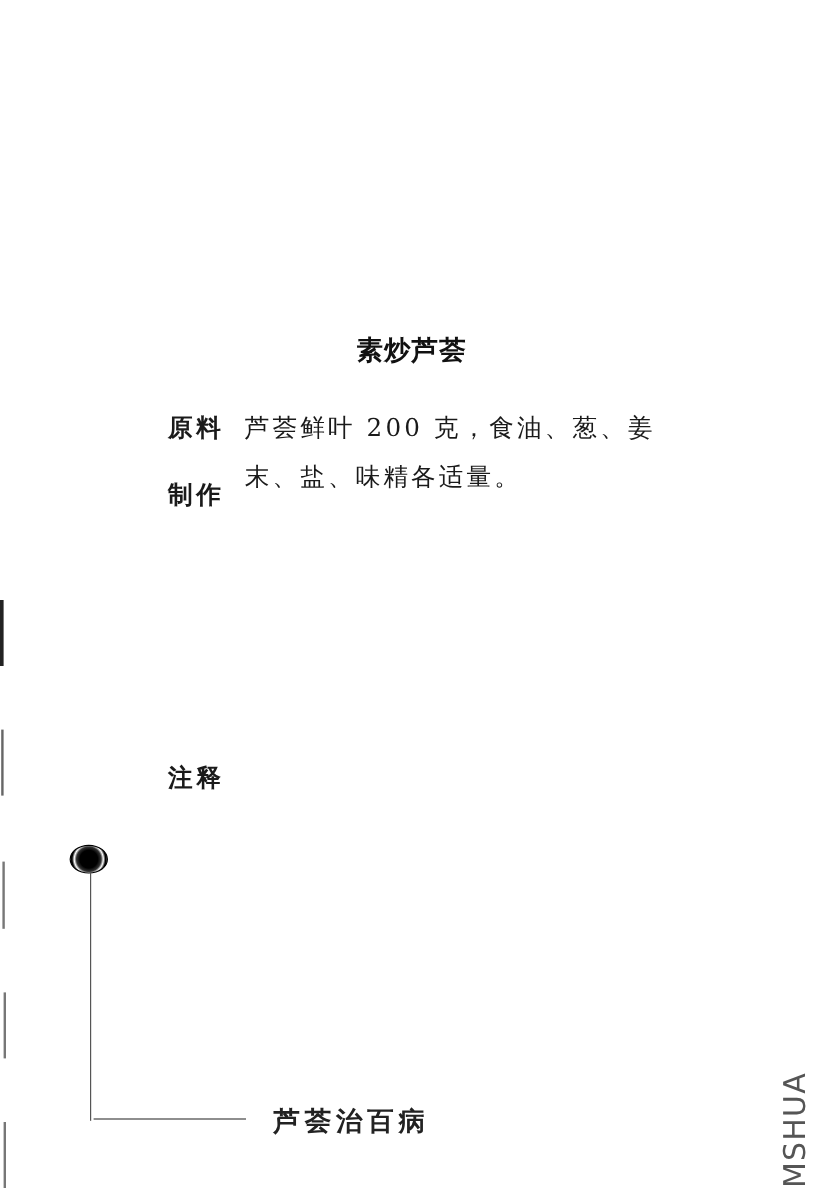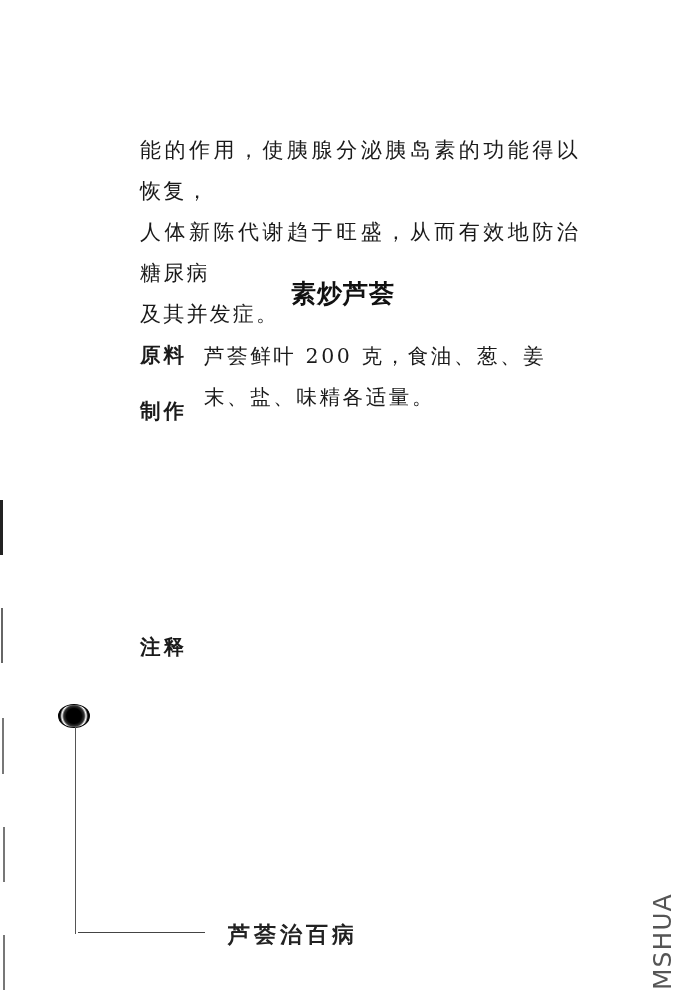--- a/index.html
+++ b/index.html
@@ -29,39 +29,39 @@
       letter-spacing: 2.2px;
       text-align: justify;
     }
     .title {
       position: absolute;
       left: 0;
       width: 686px;
       top: 277px;
       text-align: center;
       font-family: "DejaVu Sans", "Liberation Sans", sans-serif;
-      font-size: 25px;
+      font-size: 22px;
       font-weight: bold;
       letter-spacing: 1px;
       color: #111;
     }
     .entry {
       position: absolute;
       left: 140px;
       width: 445px;
       font-size: 20.5px;
       line-height: 41px;
       letter-spacing: 2.6px;
     }
     .entry .label {
       position: absolute;
       left: 0;
       top: 0;
       font-weight: bold;
-      font-family: Liberation Mono, monospace;
+      font-family: Liberation Sans, sans-serif;
       letter-spacing: 3px;
     }
     .entry .body {
       margin-left: 64px;
       display: block;
     }
     .edge-line {
       position: absolute;
       background: #333;
     }
@@ -117,25 +117,20 @@
 <body>
 
 <div class="page">
 
   <div class="edge-line" style="left:0; top:500px; width:3px; height:55px; background:#222;"></div>
   <div class="edge-line" style="left:1px; top:608px; width:2px; height:55px; background:#666;"></div>
   <div class="edge-line" style="left:2px; top:718px; width:2px; height:56px; background:#777;"></div>
   <div class="edge-line" style="left:3px; top:827px; width:2px; height:55px; background:#777;"></div>
   <div class="edge-line" style="left:3px; top:935px; width:2px; height:55px; background:#777;"></div>
 
-  <div class="para" style="top:130px;">
-    <div>能的作用，使胰腺分泌胰岛素的功能得以恢复，</div>
-    <div>人体新陈代谢趋于旺盛，从而有效地防治糖尿病</div>
-    <div>及其并发症。</div>
-  </div>
 
   <div class="title">素炒芦荟</div>
 
   <div class="entry" style="top:336px;">
     <span class="label">原料</span>
     <span class="body">芦荟鲜叶 200 克，食油、葱、姜末、盐、味精各适量。</span>
   </div>
 
   <div class="entry" style="top:392px;">
     <span class="label">制作</span>

